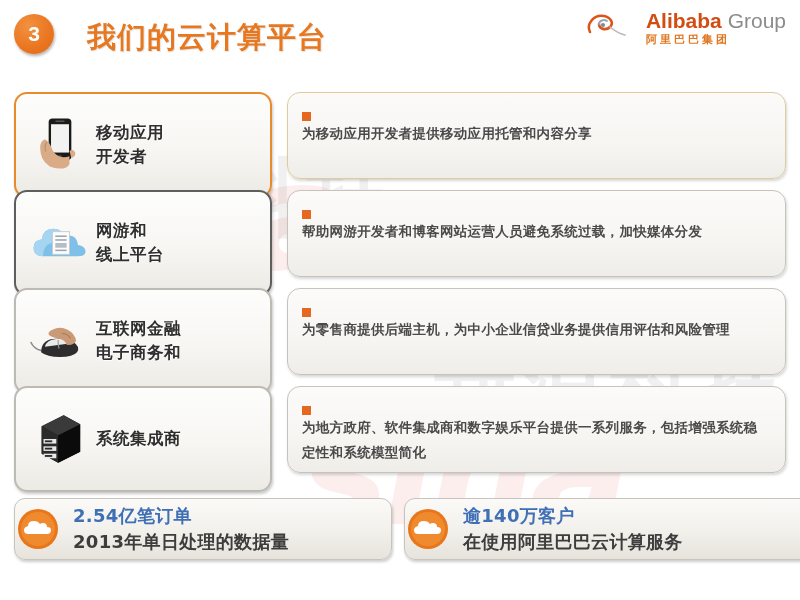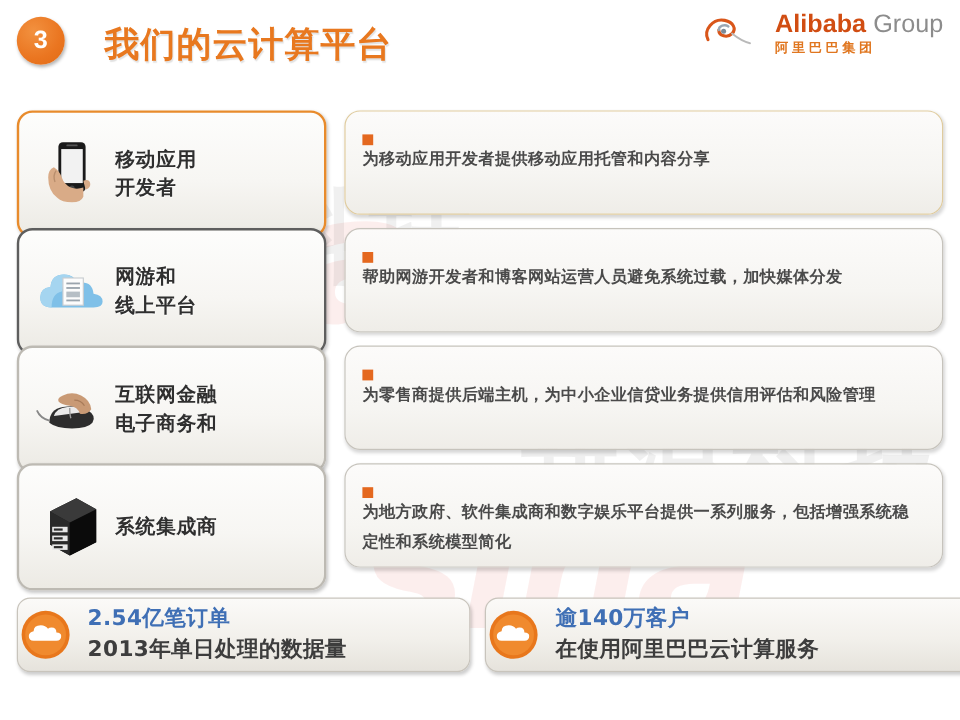--- a/index.html
+++ b/index.html
@@ -59,21 +59,21 @@
   .slide-title {
     position: absolute; left: 68px; top: 18px;
     font-size: 29px; font-weight: bold;
     color: #e8781f;
     text-shadow: 1px 1px 1px rgba(0,0,0,0.12);
     letter-spacing: 1px;
     margin-left: 19px;
   }
   .brand {
     position: absolute; right: 14px; top: 10px;
-    display: flex; align-items: center; gap: 18px;
+    display: flex; align-items: flex-start; gap: 18px;
   }
   .brand-mark { width: 44px; height: 34px; }
   .brand-words { display: flex; flex-direction: column; line-height: 1; }
   .brand-line1 { font-size: 21px; font-weight: bold; font-family: "Liberation Sans", sans-serif; }
   .brand-line1 .b-ali { color: #d14d12; }
   .brand-line1 .b-grp { color: #8c8c8c; font-weight: normal; }
   .brand-line2 {
     font-size: 11px; color: #e0761f; font-weight: bold;
     letter-spacing: 3px; margin-top: 3px;
   }

